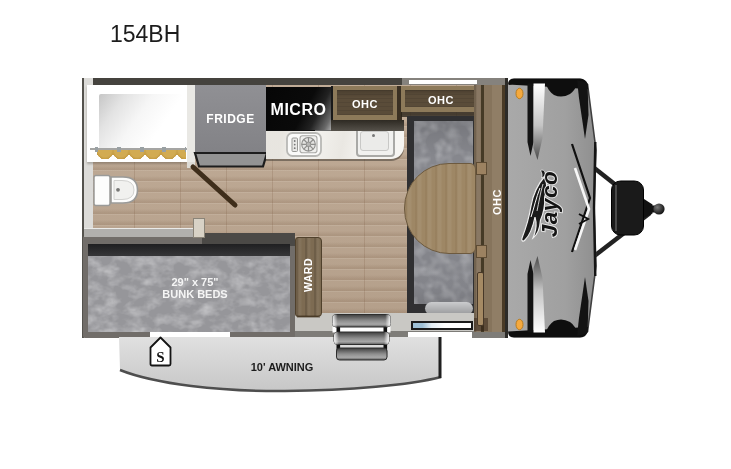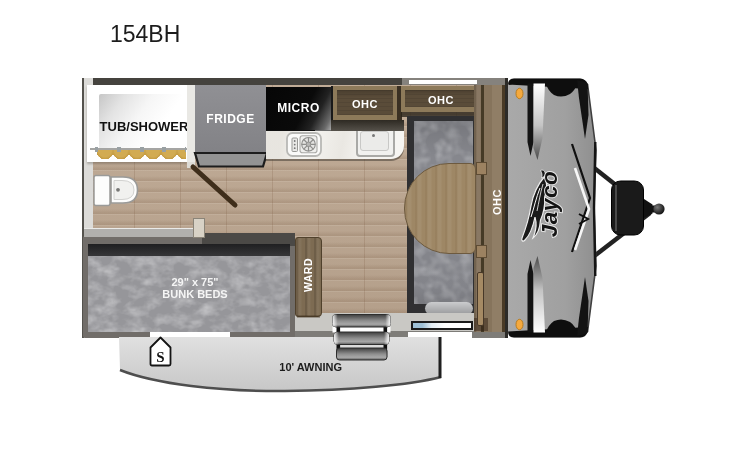--- a/index.html
+++ b/index.html
@@ -40,21 +40,20 @@
        background:linear-gradient(125deg,#c6c6c6 0%,#e3e3e3 22%,#f6f6f6 45%,#ffffff 70%);"></div>
 
   <div class="abs" style="left:97px;top:150px;width:89px;height:12px;
        background-image:radial-gradient(10.5px 11px at 8px 0px,#d2ab52 62%,#c49b42 84%,rgba(210,171,82,0) 86%);
        background-size:16px 12px;background-repeat:repeat-x;"></div>
 
   <div class="abs" style="left:90px;top:148px;width:97px;height:2px;background:#a5a5a3;"></div>
 
   <div class="abs" style="left:95px;top:146.5px;width:91px;height:5px;background:repeating-linear-gradient(90deg,#99a0a3 0 3.5px,rgba(0,0,0,0) 3.5px 22.5px);"></div>
 
-  <div class="abs" style="left:93px;top:118.5px;width:102px;text-align:center;font-size:13px;font-weight:bold;color:#111;">TUB/SHOWER</div>
 
   <div class="abs" style="left:187px;top:85px;width:8px;height:77px;background:#e9e8e4;"></div>
 
   <div class="abs" style="left:187px;top:162px;width:8px;height:6px;background:#dddbd6;"></div>
 
   <svg class="abs" style="left:90px;top:170px;" width="55" height="45" viewBox="0 0 55 45">
     <rect x="4" y="5.5" width="16" height="30" rx="2" fill="#fdfdfc" stroke="#9a9a98" stroke-width="1.5"></rect>
     <path d="M21,7 L33,7 Q47.5,7 47.5,20 Q47.5,33 33,33 L21,33 Z" fill="#fdfdfc" stroke="#9a9a98" stroke-width="1.6"></path>
     <path d="M24,10.5 L32,10.5 Q44,10.5 44,20 Q44,29.5 32,29.5 L24,29.5 Z" fill="#f1f1ef" stroke="#d2d2d0" stroke-width="1"></path>
     <circle cx="28" cy="19.8" r="1.9" fill="#787876"></circle>
@@ -65,21 +64,21 @@
   </svg>
 
   <div class="abs" style="left:195px;top:85px;width:71px;height:68px;background:linear-gradient(180deg,#909094,#828286);"></div>
   <div class="lbl" style="left:195px;top:112px;width:71px;font-size:12px;">FRIDGE</div>
 
   <svg class="abs" style="left:193px;top:151px;" width="76" height="19" viewBox="0 0 76 19">
     <polygon points="2,2 74,2 70,15.5 6,15.5" fill="#939393" stroke="#1d1d1d" stroke-width="2.2"></polygon>
   </svg>
 
   <div class="abs" style="left:266px;top:87px;width:65px;height:43px;background:linear-gradient(118deg,#060606 0%,#0a0a0a 58%,#222 75%,#6a6a6a 92%,#a8a8a8 100%);"></div>
-  <div class="lbl" style="left:266px;top:101px;width:65px;font-size:12px;">MICRO</div>
+  <div class="lbl" style="left:266px;top:101px;width:65px;font-size:16px;">MICRO</div>
 
   <div class="abs" style="left:266px;top:130px;width:49px;height:4.5px;background:#101010;"></div>
   <div class="abs" style="left:315px;top:130px;width:19px;height:4.5px;background:#6c6c6c;"></div>
 
   <div class="abs" style="left:266px;top:131px;width:138px;height:28px;background:#f6f5f2;border-radius:0 0 13px 0;
        box-shadow:0 2px 0 rgba(70,62,52,.55);
        background-image:linear-gradient(100deg, rgba(205,200,190,.35) 12%, rgba(0,0,0,0) 30%, rgba(205,200,190,.3) 55%, rgba(0,0,0,0) 72%);"></div>
 
   <svg class="abs" style="left:286px;top:132px;" width="36" height="25" viewBox="0 0 36 25">
     <rect x="1" y="1" width="34" height="23" rx="5.5" fill="#fafaf9" stroke="#b8b8b5" stroke-width="1.8"></rect>
@@ -198,21 +197,21 @@
         <linearGradient id="awn" x1="0" y1="0" x2="0" y2="1">
       <stop offset="0" stop-color="#e0e0e0"></stop>
           <stop offset="1" stop-color="#c7c7c7"></stop>
         </linearGradient>
       </defs>
     <path d="M9,2 L331,2 L331,42 C300,50 240,55.5 175,56 C110,56.5 45,49 10,35 Z" fill="url(#awn)"></path>
     <path d="M10,35 C45,49 110,56.5 175,56 C240,55.5 300,50 331,42" fill="none" stroke="#4e4e4e" stroke-width="2.5"></path>
     <rect x="328.5" y="2" width="3" height="41" fill="#1f1f1f"></rect>
   </svg>
 
-  <div class="abs" style="left:222px;top:361px;width:120px;text-align:right;font-size:11px;font-weight:bold;color:#1c1c1c;">10' AWNING</div>
+  <div class="abs" style="left:222px;top:361px;width:120px;text-align:center;font-size:11px;font-weight:bold;color:#1c1c1c;">10' AWNING</div>
 
   <svg class="abs" style="left:146px;top:334px;" width="32" height="36" viewBox="0 0 32 36">
     <path d="M14.5,3.5 L24.5,13.5 L24.5,30 Q24.5,31.5 23,31.5 L6,31.5 Q4.5,31.5 4.5,30 L4.5,13.5 Z" fill="#fff" stroke="#141414" stroke-width="1.8" stroke-linejoin="round"></path>
     <text x="14.5" y="27.5" text-anchor="middle" font-size="15" font-weight="bold" fill="#141414" font-family="Liberation Serif,serif">S</text>
   </svg>
 
   <svg class="abs" style="left:328px;top:309px;" width="68" height="60" viewBox="0 0 68 60">
     <defs>
       <linearGradient id="st" x1="0" y1="0" x2="0" y2="1">
         <stop offset="0" stop-color="#3e3e3e"></stop>

